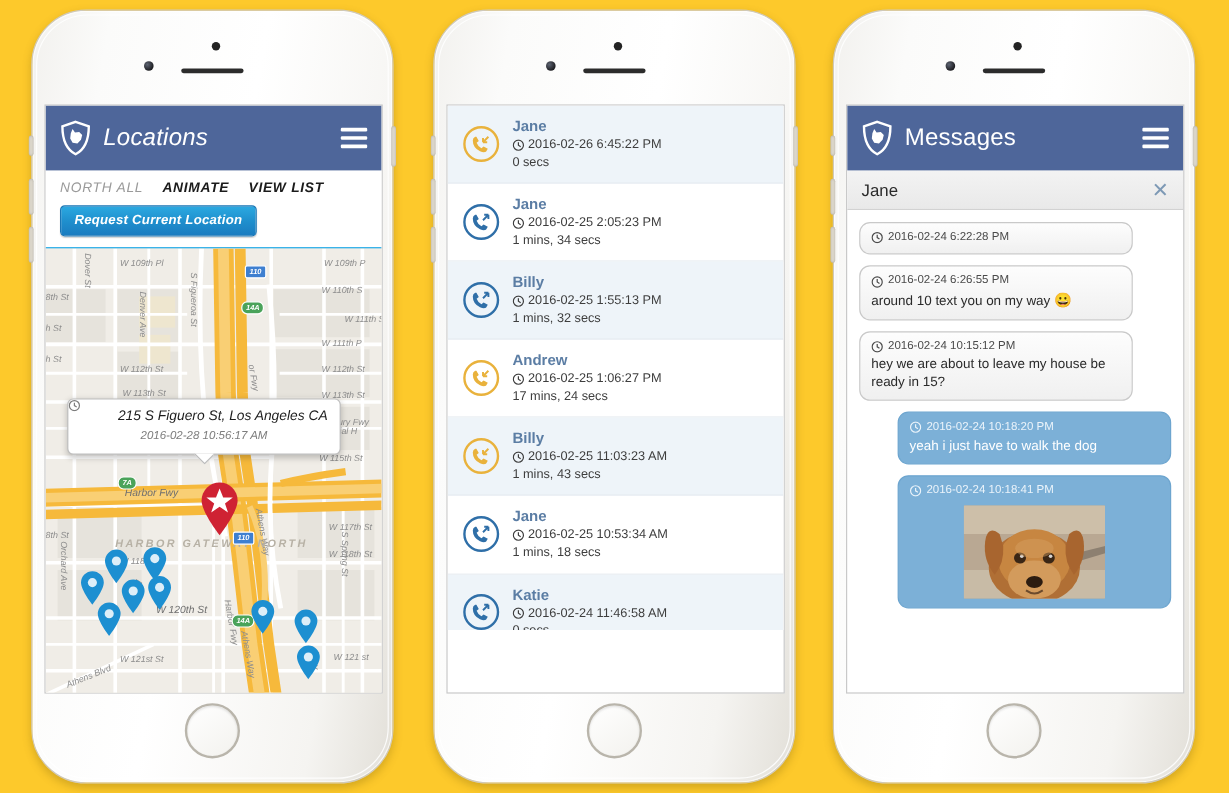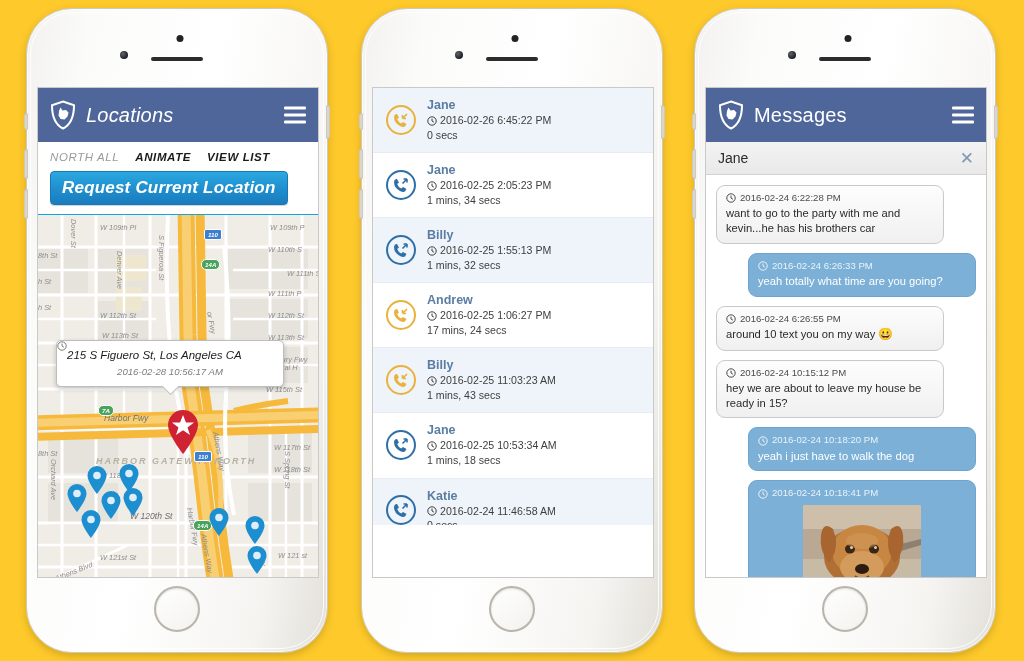--- a/index.html
+++ b/index.html
@@ -88,21 +88,21 @@
   .toolbar {
     background: #fff; padding: 9px 12px 0 12px;
   }
   .tabs { display: flex; gap: 16px; align-items: center; }
   .tab { font-size: 11.5px; letter-spacing: .6px; font-weight: 700; color: #1b1b1b; }
   .tab.inactive { color: #9a9a9a; font-weight: 400; }
   .req-btn {
     display: inline-block; margin: 8px 0 9px 0;
     padding: 6px 11px; border-radius: 4px;
     background: linear-gradient(180deg,#2ba9e1 0%,#1f8fcd 52%,#1a7cc0 100%);
-    color: #fff; font-size: 17px; font-weight: 700; letter-spacing: .2px;
+    color: #fff; font-size: 11px; font-weight: 700; letter-spacing: .2px;
     border: 1px solid #1a76b5;
     box-shadow: 0 1px 1px rgba(0,0,0,.18);
   }
 
   .map { position: relative; height: 384px; overflow: hidden;
          background: #edeae4; border-top: 1px solid #0ea5e9; }
   .map svg { position: absolute; inset: 0; }
   .map-label {
     position: absolute; font-size: 7.4px; color: #8d8d8d;
     font-family: "Liberation Sans", sans-serif; white-space: nowrap;
@@ -119,21 +119,21 @@
 
   .pin { position: absolute; width: 22px; height: 30px; }
   .pin.red { width: 34px; height: 46px; }
 
   .callout {
     position: absolute; left: 18px; top: 125px; width: 228px;
     background: #fff; border: 1px solid #bdbdbd; border-radius: 5px;
     padding: 8px 10px 9px 10px;
     box-shadow: 0 2px 5px rgba(0,0,0,.22);
   }
-  .callout-addr { font-size: 11.5px; color: #1d1d1d; text-align: left; }
+  .callout-addr { font-size: 11.5px; color: #1d1d1d; text-align: right; }
   .callout-time { font-size: 9.6px; color: #7d7d7d; margin-top: 5px;
                   display: flex; align-items: center; justify-content: center; gap: 4px; }
   .callout-tail {
     position: absolute; left: 50%; bottom: -9px; transform: translateX(-50%);
     width: 16px; height: 9px; overflow: hidden;
   }
   .callout-tail::before {
     content: ""; position: absolute; left: 1px; top: -9px;
     width: 13px; height: 13px; background: #fff;
     border: 1px solid #bdbdbd; transform: rotate(45deg);
@@ -616,33 +616,22 @@
       <div class="thread">
 
         <div class="bubble inb">
           <div class="bubble-time">
             <svg class="clock" width="10" height="10" viewBox="0 0 10 10">
                 <circle cx="5" cy="5" r="4.2" fill="none" stroke="#4b4b4b" stroke-width="1"></circle>
                 <path d="M5 2.6 V5 L6.9 6.2" stroke="#4b4b4b" stroke-width="1" fill="none"></path>
               </svg>
             <span>2016-02-24 6:22:28 PM</span>
           </div>
-          <div class="bubble-text">want to go to the party with me and kevin...he has his brothers car</div>
-        </div>
-
-        <div class="bubble outb">
-          <div class="bubble-time">
-            <svg class="clock" width="10" height="10" viewBox="0 0 10 10">
-                <circle cx="5" cy="5" r="4.2" fill="none" stroke="#eaf3fa" stroke-width="1"></circle>
-                <path d="M5 2.6 V5 L6.9 6.2" stroke="#eaf3fa" stroke-width="1" fill="none"></path>
-              </svg>
-            <span>2016-02-24 6:26:33 PM</span>
-          </div>
-          <div class="bubble-text">yeah totally what time are you going?</div>
-        </div>
+        </div>
+
 
         <div class="bubble inb">
           <div class="bubble-time">
             <svg class="clock" width="10" height="10" viewBox="0 0 10 10">
                 <circle cx="5" cy="5" r="4.2" fill="none" stroke="#4b4b4b" stroke-width="1"></circle>
                 <path d="M5 2.6 V5 L6.9 6.2" stroke="#4b4b4b" stroke-width="1" fill="none"></path>
               </svg>
             <span>2016-02-24 6:26:55 PM</span>
           </div>
           <div class="bubble-text">

